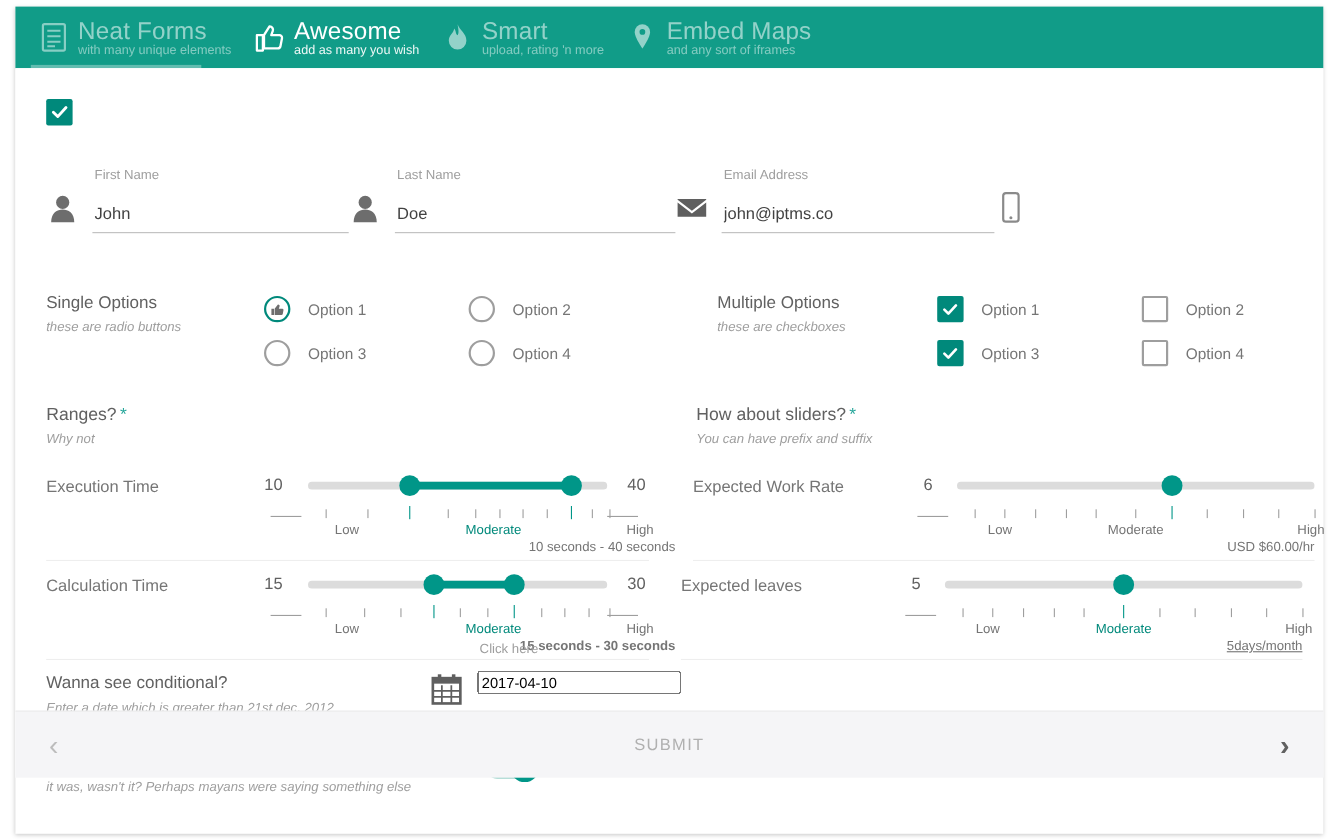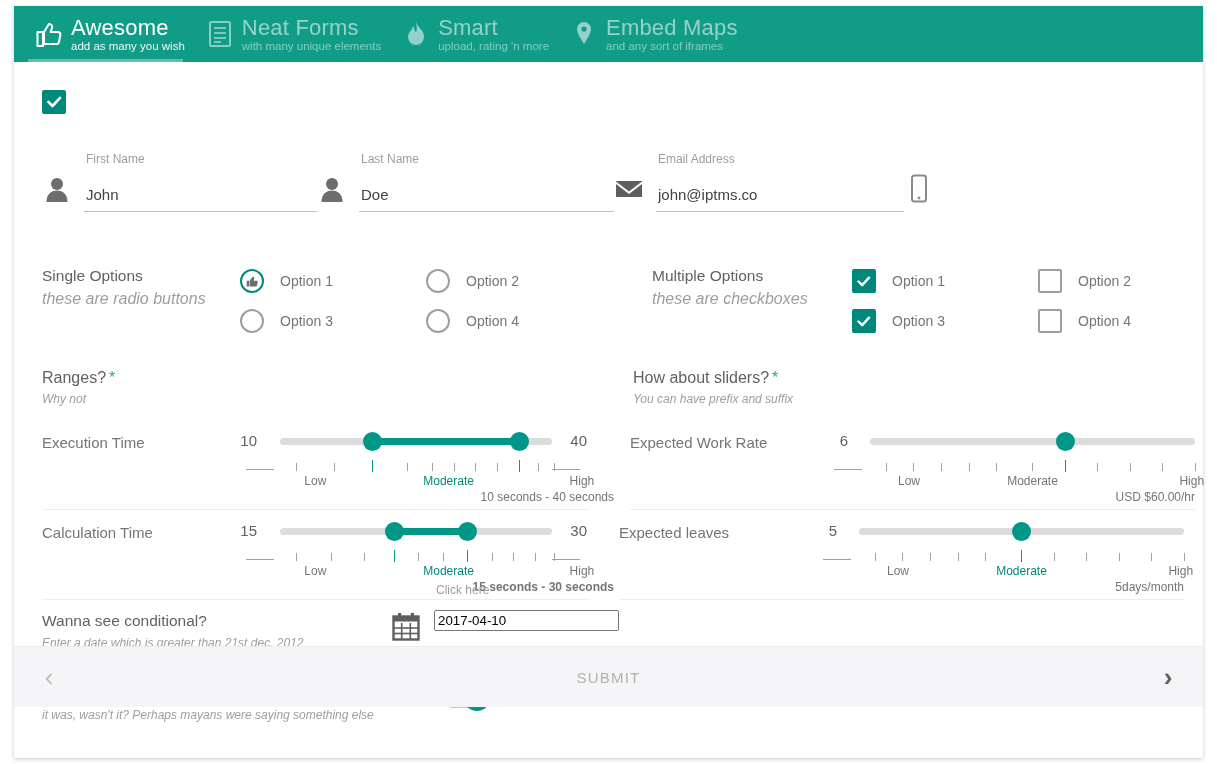--- a/index.html
+++ b/index.html
@@ -141,21 +141,21 @@
   }
   .field .f-input::placeholder { color: #bdbdbd; }
 
   
   .opt-block { position: absolute; }
   .opt-head-title {
     font-size: 15.5px;
     color: #616161;
   }
   .opt-head-sub {
-    font-size: 16px;
+    font-size: 12px;
     color: #9e9e9e;
     font-style: italic;
     margin-top: 5px;
   }
   .opt-grid {
     position: absolute;
     top: 0;
     display: grid;
     grid-template-columns: 186px 186px;
     grid-row-gap: 16px;
@@ -328,47 +328,47 @@
     cursor: pointer;
   }
 </style>
 </head>
 <body>
 
 <div id="app">
   <div class="page-card">
 
     <div class="header">
-
-      <div class="tab active">
-        <span class="t-icon">
-          <svg width="26" height="28" viewBox="0 0 26 28">
-            <path d="M8 12 L13 4 a3 3 0 0 1 3 4 l-1.4 4 H22 a2.4 2.4 0 0 1 2.4 2.6 l-1.4 7.2 a2.6 2.6 0 0 1 -2.6 2.2 H8 Z
-                     M1.5 12 H7 V26 H1.5 Z" fill="none" stroke="#ffffff" stroke-width="2.1" stroke-linejoin="round"></path>
-          </svg>
-        </span>
-        <span class="t-text">
-          <span class="t-title">Awesome</span>
-          <span class="t-sub">add as many you wish</span>
-        </span>
-      </div>
 
       <div class="tab">
         <span class="t-icon">
           <svg width="24" height="28" viewBox="0 0 24 28">
             <rect x="2" y="2" width="20" height="24" rx="1.5" fill="none" stroke="rgba(255,255,255,0.5)" stroke-width="2"></rect>
             <line x1="6" y1="8" x2="18" y2="8" stroke="rgba(255,255,255,0.5)" stroke-width="1.8"></line>
             <line x1="6" y1="13" x2="18" y2="13" stroke="rgba(255,255,255,0.5)" stroke-width="1.8"></line>
             <line x1="6" y1="18" x2="18" y2="18" stroke="rgba(255,255,255,0.5)" stroke-width="1.8"></line>
             <line x1="6" y1="22" x2="13" y2="22" stroke="rgba(255,255,255,0.5)" stroke-width="1.8"></line>
           </svg>
         </span>
         <span class="t-text">
           <span class="t-title">Neat Forms</span>
           <span class="t-sub">with many unique elements</span>
+        </span>
+      </div>
+
+      <div class="tab active">
+        <span class="t-icon">
+          <svg width="26" height="28" viewBox="0 0 26 28">
+            <path d="M8 12 L13 4 a3 3 0 0 1 3 4 l-1.4 4 H22 a2.4 2.4 0 0 1 2.4 2.6 l-1.4 7.2 a2.6 2.6 0 0 1 -2.6 2.2 H8 Z
+                     M1.5 12 H7 V26 H1.5 Z" fill="none" stroke="#ffffff" stroke-width="2.1" stroke-linejoin="round"></path>
+          </svg>
+        </span>
+        <span class="t-text">
+          <span class="t-title">Awesome</span>
+          <span class="t-sub">add as many you wish</span>
         </span>
       </div>
 
       <div class="tab">
         <span class="t-icon">
           <svg width="22" height="28" viewBox="0 0 22 28">
             <path d="M11 2 C13 8 19 10 19 17 a8 8 0 0 1 -16 0 C3 12 7 11 8 6 c2 3 1 5 3 6 1.5 -2 0.6 -6 0 -10 Z" fill="rgba(255,255,255,0.55)"></path>
           </svg>
         </span>
         <span class="t-text">
@@ -649,21 +649,21 @@
             <div class="tick" style="left:60%;"></div>
             <div class="tick" style="left:70%;"></div>
             <div class="tick" style="left:80%;"></div>
             <div class="tick" style="left:90%;"></div>
             <div class="tick" style="left:100%;"></div>
           </div>
 
           <div class="tick-label" style="left:12%;">Low</div>
           <div class="tick-label green" style="left:50%;">Moderate</div>
           <div class="tick-label" style="left:99%;">High</div>
-          <div class="sl-suffix" style="right:0px;">5days/month</div>
+          <div class="sl-suffix" style="right:0px;text-decoration:underline;">5days/month</div>
         </div>
         <div class="hr-line" style="left:0; top:79px; width:565px;"></div>
       </div>
 
       <div class="cond-block" style="left:28px; top:550px; width:1140px;">
         <div class="cond-title">Wanna see conditional?</div>
         <div class="cond-sub">Enter a date which is greater than 21st dec, 2012</div>
 
         <div style="position:absolute; left:348px; top:-2px; display:flex; width:770px;">
           <span style="width:32px; height:34px; margin-right:12px; margin-bottom:4px; flex:none; display:flex; align-items:center; justify-content:center;">

